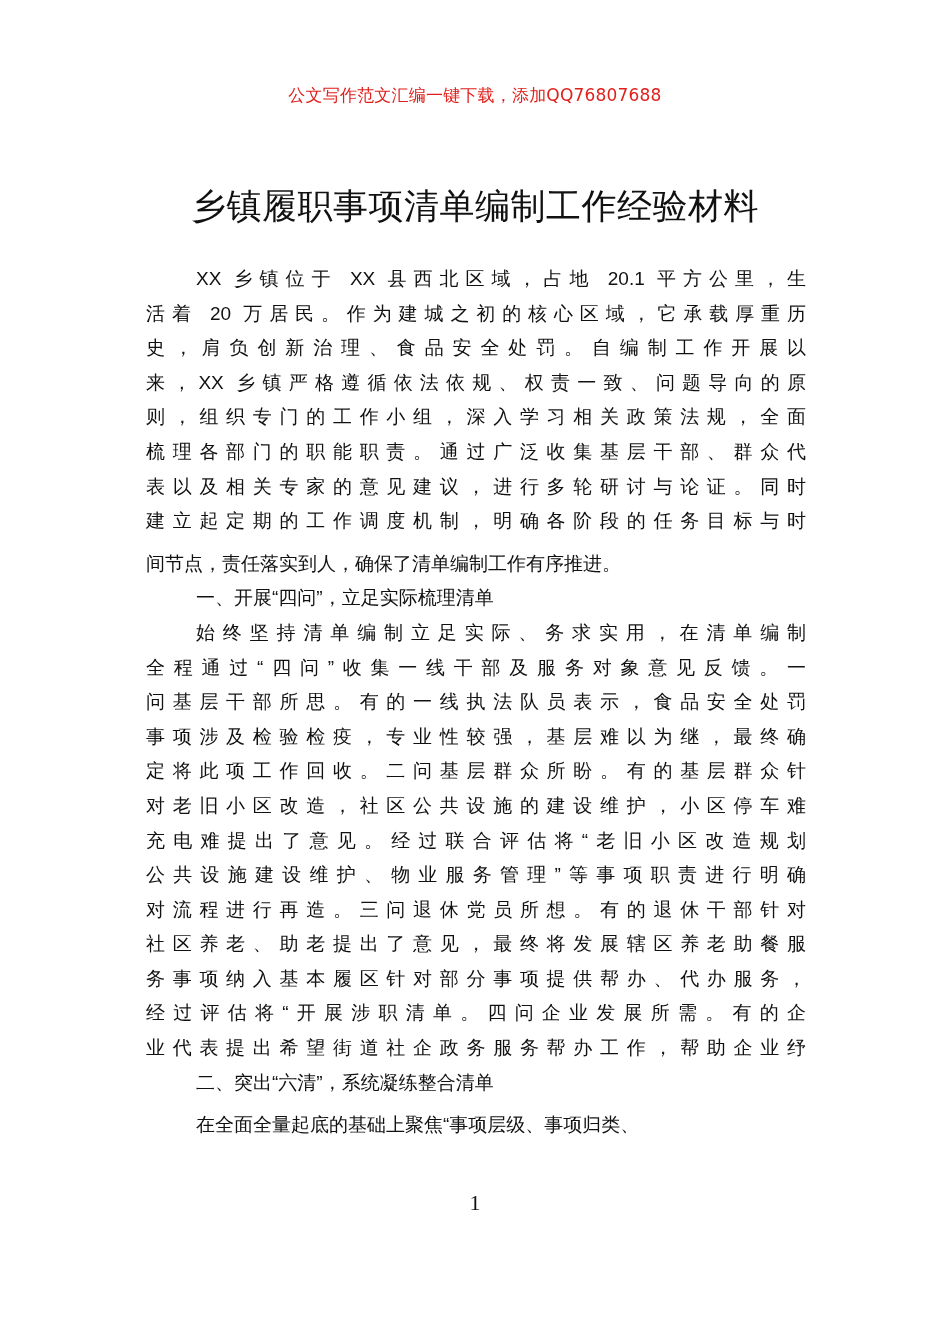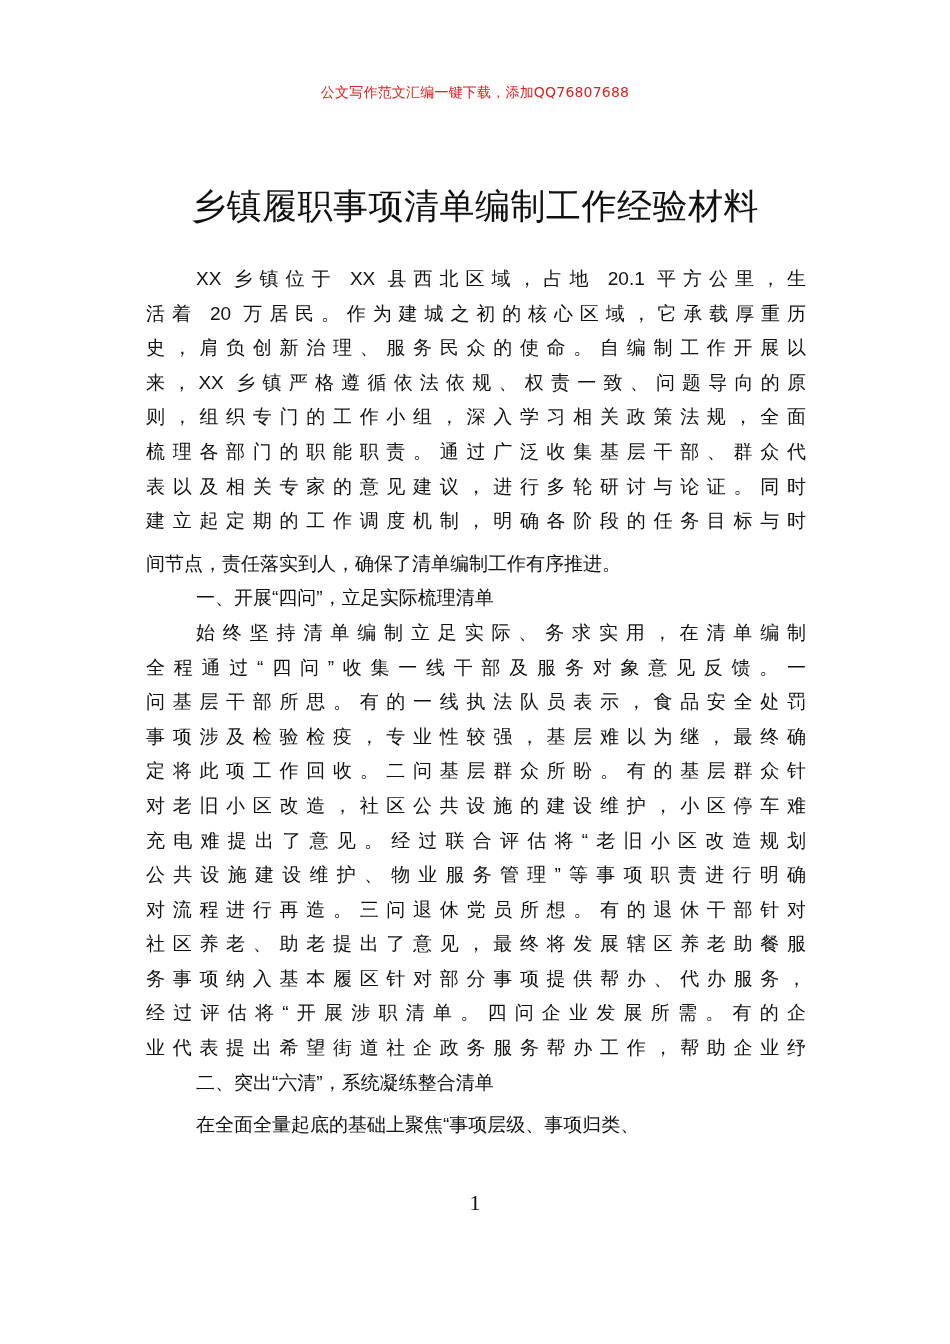--- a/index.html
+++ b/index.html
@@ -1,20 +1,20 @@
 <!DOCTYPE html>
 <html><head>
 <meta charset="utf-8">
 <style>
   html, body { margin: 0; padding: 0; background: #ffffff; }
   body { width: 950px; height: 1344px; position: relative; overflow: hidden; }
   .page { position: absolute; left: 0; top: 0; width: 950px; height: 1344px; background: #fff; }
   .header-note {
     position: absolute; left: 0; width: 950px; top: 84px; text-align: center;
-    color: #e0201d; font-family: "DejaVu Sans", sans-serif; font-size: 14px; letter-spacing: 0.2px;
+    color: #e0201d; font-family: "DejaVu Sans", sans-serif; font-size: 17px; letter-spacing: 0.2px;
   }
   .title {
     position: absolute; left: 0; width: 950px; top: 160px; text-align: center;
     color: #111; font-family: "DejaVu Sans", sans-serif; font-size: 35px; letter-spacing: 0.5px; font-weight: normal;
   }
   .body {
     position: absolute; left: 146px; top: 262px; width: 660px;
     font-family: Liberation Sans, sans-serif; font-size: 19px; color: #111;
   }
   .line { height: 34.6px; line-height: 34.6px; white-space: nowrap; text-align: justify; text-align-last: justify; }
@@ -29,21 +29,21 @@
 </head>
 <body>
 
 <div class="page">
   <div class="header-note">公文写作范文汇编一键下载，添加QQ76807688</div>
   <h1 class="title">乡镇履职事项清单编制工作经验材料</h1>
 
   <div class="body">
     <div class="line indent">XX 乡镇位于 XX 县西北区域，占地 20.1 平方公里，生</div>
     <div class="line">活着 20 万居民。作为建城之初的核心区域，它承载厚重历</div>
-    <div class="line">史，肩负创新治理、服务民众的使命。自编制工作开展以</div>
+    <div class="line">史，肩负创新治理、食品安全处罚。自编制工作开展以</div>
     <div class="line">来，XX 乡镇严格遵循依法依规、权责一致、问题导向的原</div>
     <div class="line">则，组织专门的工作小组，深入学习相关政策法规，全面</div>
     <div class="line">梳理各部门的职能职责。通过广泛收集基层干部、群众代</div>
     <div class="line">表以及相关专家的意见建议，进行多轮研讨与论证。同时</div>
     <div class="line">建立起定期的工作调度机制，明确各阶段的任务目标与时</div>
     <div class="line last">间节点，责任落实到人，确保了清单编制工作有序推进。</div>
     <div class="line indent heading">一、开展“四问”，立足实际梳理清单</div>
     <div class="line indent">始终坚持清单编制立足实际、务求实用，在清单编制</div>
     <div class="line">全程通过“四问”收集一线干部及服务对象意见反馈。一</div>
     <div class="line">问基层干部所思。有的一线执法队员表示，食品安全处罚</div>

